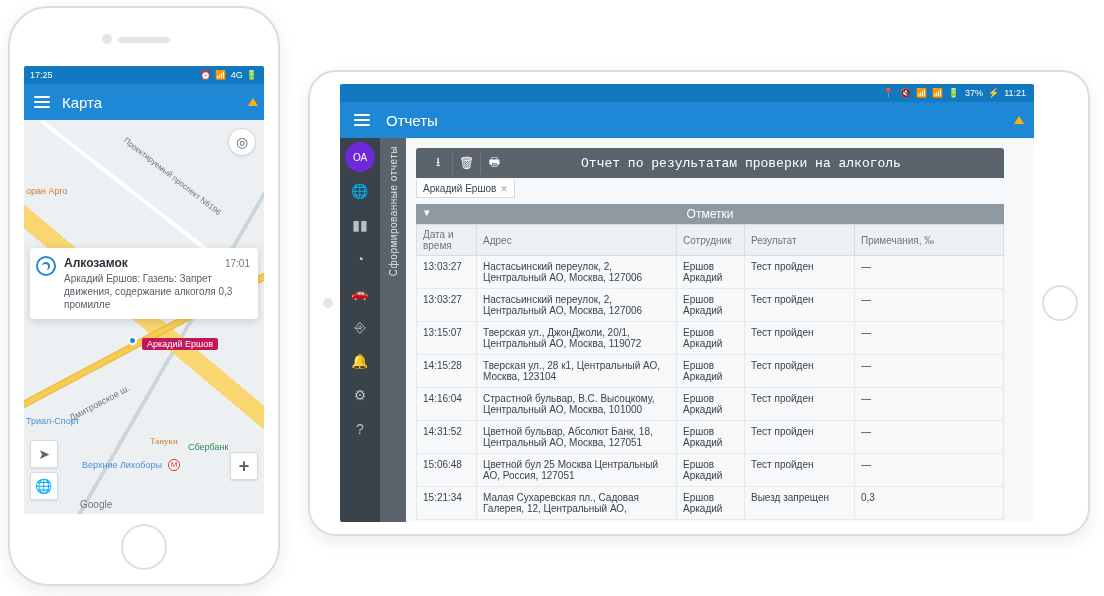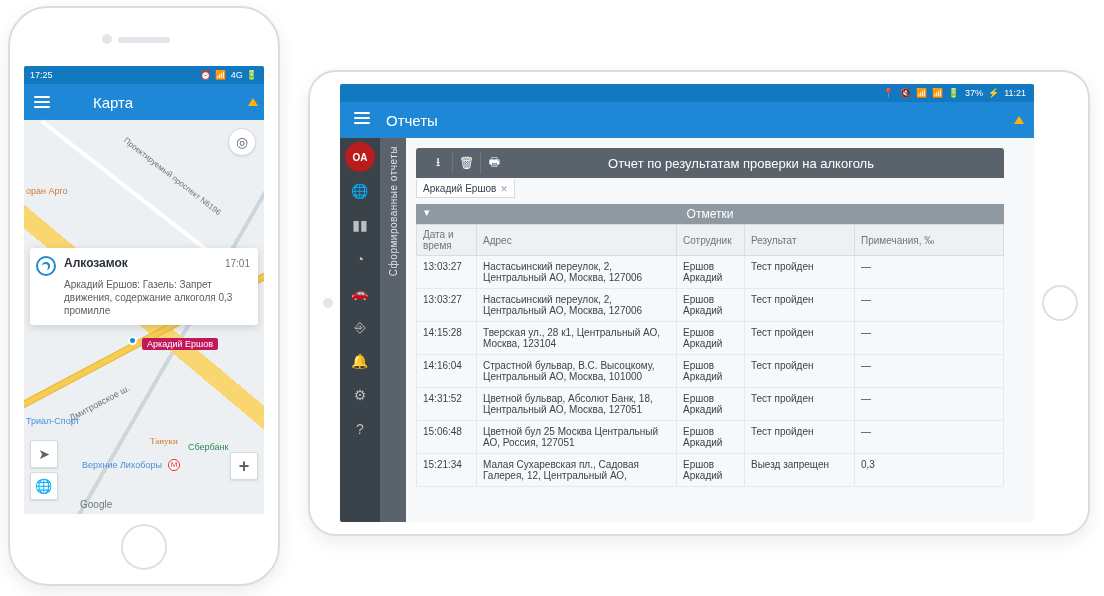--- a/index.html
+++ b/index.html
@@ -9,21 +9,21 @@
   .phone { position: absolute; left: 8px; top: 6px; width: 272px; height: 580px; border: 2px solid #d8dde1; border-radius: 40px; background: #fff; box-shadow: 0 6px 18px rgba(0,0,0,.08); }
   .phone-speaker { position: absolute; top: 29px; left: 50%; width: 52px; height: 6px; background: #e2e6ea; border-radius: 3px; transform: translateX(-50%); }
   .phone-cam { position: absolute; top: 26px; left: 92px; width: 10px; height: 10px; background: #e2e6ea; border-radius: 50%; }
   .phone-home { position: absolute; bottom: 14px; left: 50%; width: 46px; height: 46px; border: 2px solid #dde1e4; border-radius: 50%; transform: translateX(-50%); }
   .phone-screen { position: absolute; left: 14px; right: 14px; top: 58px; bottom: 70px; background: #eef1f3; overflow: hidden; border-radius: 2px; }
 
   .statusbar { height: 18px; background: #1279c0; color: #fff; font-size: 9px; display: flex; align-items: center; justify-content: space-between; padding: 0 6px; gap: 40px; }
   .statusbar .sb-icons { display:flex; gap:4px; align-items:center; }
   .appbar { height: 36px; background: #1e88d6; color: #fff; display: flex; align-items: center; padding: 0 10px; justify-content: space-between; }
   .appbar-left { display:flex; align-items:center; gap:12px; }
-  .appbar-title { font-size: 15px; font-weight: 500; margin-left: 31px; }
+  .appbar-title { font-size: 15px; font-weight: 500; }
   .hamburger, .hamburger2 { width:16px; height:12px; display:flex; flex-direction:column; justify-content:space-between; }
   .hamburger span, .hamburger2 span { height:2px; background:#fff; border-radius:1px; }
 
   .map-area { position: relative; height: calc(100% - 54px); background: #eef1f3; }
   .map-canvas { position:absolute; inset:0; background:
     linear-gradient(40deg, transparent 48%, #f9d66f 48% 52%, transparent 52%),
     linear-gradient(120deg, transparent 60%, #cfd6da 60% 61%, transparent 61%),
     #edf0f2; }
   .map-road { position:absolute; left:-20px; right:-20px; top:55%; height:7px; background:#f6cd52; transform:rotate(-28deg); border-top:1px solid #e6b93f; border-bottom:1px solid #e6b93f;}
   .map-xroad { position:absolute; left:-10px; right:-10px; top:20%; height:4px; background:#fff; transform:rotate(38deg);}
@@ -38,47 +38,47 @@
   .map-btn.globe { bottom:14px; left:6px; }
   .map-btn.plus { bottom:34px; right:6px; font-size:18px; font-weight:bold;}
   .google-logo { position:absolute; bottom:4px; left:8px; font-size:10px; color:#6b7680; font-weight:500;margin-left:48px;}
 
   .notif-card { position:absolute; left:6px; right:6px; top:128px; background:#fff; border-radius:3px; box-shadow:0 2px 8px rgba(0,0,0,.15); padding:8px 8px 8px 34px; }
   .notif-card .notif-icon { position:absolute; left:6px; top:8px; width:20px; height:20px; border:2px solid #1e88d6; border-radius:50%; display:flex; align-items:center; justify-content:center; }
   .notif-card .notif-icon::after{content:''; width:6px; height:6px; border:2px solid #1e88d6; border-left:none; border-bottom:none; border-radius:50%;}
   .notif-title-row { display:flex; justify-content:space-between; align-items:baseline;}
   .notif-title { font-size:12px; font-weight:bold; color:#2b333a;}
   .notif-time { font-size:10px; color:#6b7680;}
-  .notif-body { font-size:10px; color:#555e66; line-height:1.3; margin-top:8px;}
+  .notif-body { font-size:10px; color:#555e66; line-height:1.3; margin-top:2px;}
 
   
   .tablet { position: absolute; left: 308px; top: 70px; width: 782px; height: 466px; border: 2px solid #d8dde1; border-radius: 28px; background: #fff; box-shadow: 0 6px 18px rgba(0,0,0,.08); }
   .tablet-cam { position:absolute; left:13px; top:50%; width:10px; height:10px; background:#e2e6ea; border-radius:50%; transform:translateY(-50%);}
   .tablet-home { position:absolute; right:10px; top:50%; width:36px; height:36px; border:2px solid #dde1e4; border-radius:50%; transform:translateY(-50%);}
   .tablet-screen { position:absolute; left:30px; right:54px; top:12px; bottom:12px; background:#f7f8f9; overflow:hidden; border-radius:2px;}
 
   .t-statusbar { height:18px; background:#1279c0; color:#fff; font-size:9px; display:flex; align-items:center; justify-content:flex-end; padding:0 8px; gap:5px;}
   .t-appbar { height:36px; background:#1e88d6; color:#fff; display:flex; align-items:center; justify-content:space-between; padding:0 14px;}
-  .t-appbar-left { display:flex; gap:16px;}
+  .t-appbar-left { display:flex; align-items:center; gap:16px;}
   .t-title { font-size:15px; font-weight:500;}
 
   .t-body { position:absolute; left:0; right:0; top:54px; bottom:0; display:flex; }
   .sidebar { width:40px; background:#3b434a; display:flex; flex-direction:column; align-items:center; padding-top:4px; gap:4px;}
   .sb-item { width:30px; height:30px; display:flex; align-items:center; justify-content:center; color:#b8c0c6; font-size:14px; border-radius:50%;}
-  .sb-item.active { background:#b91c1c; color:#fff; font-size:10px; font-weight:bold;}
+  .sb-item.active { background:#6d28d9; color:#fff; font-size:10px; font-weight:normal;}
 
   .vtab { width:26px; background:#5a636b; color:#dfe4e8; font-size:10px; display:flex; align-items:flex-start; justify-content:center; padding-top:8px;}
   .vtab-inner { writing-mode: vertical-rl; transform: rotate(180deg); letter-spacing:0.5px; display:flex; align-items:center; gap:6px;}
 
   .report { flex:1; padding:10px 30px 0 10px; overflow:hidden; min-width:0;}
   .report-header { background:#5a636b; color:#fff; height:30px; display:flex; align-items:center; border-radius:3px 3px 0 0;}
   .rh-tools { display:flex; gap:0; padding-left:8px;}
   .rh-tool { width:28px; height:22px; display:flex; align-items:center; justify-content:center; font-size:12px;}
   .rh-tool + .rh-tool { border-left:1px solid #6e7780;}
-  .rh-title { flex:1; text-align:center; font-size:13px; padding-right:30px;}
+  .rh-title { flex:1; text-align:center; font-size:13px; padding-right:30px;font-family:Liberation Mono, monospace;}
 
   .chip { display:inline-flex; align-items:center; background:#fff; border:1px solid #d5dadf; border-top:none; font-size:10px; padding:3px 6px; gap:4px; color:#3b434a;}
   .chip .chip-x { color:#9aa2a9; font-size:9px;}
 
   .section-hdr { background:#8f99a1; color:#fff; font-size:12px; text-align:center; padding:3px 0; margin-top:6px; position:relative;}
   .section-hdr .collapse { position:absolute; left:8px; top:2px; font-size:11px;}
 
   table.rep { width:100%; border-collapse:collapse; font-size:10px; color:#3b434a; table-layout:fixed;}
   table.rep th { background:#eef1f3; color:#6b7680; font-weight:normal; padding:4px 6px; border:1px solid #d7dde2; text-align:left;}
   table.rep td { padding:5px 6px; border:1px solid #e5e9ec; vertical-align:top;}
@@ -267,20 +267,27 @@
                 <td>—</td>
               </tr>
               <tr>
                 <td>13:03:27</td>
                 <td>Настасьинский переулок, 2, Центральный АО, Москва, 127006</td>
                 <td>Ершов Аркадий</td>
                 <td>Тест пройден</td>
                 <td>—</td>
               </tr>
               <tr>
+                <td>13:15:07</td>
+                <td>Тверская ул., ДжонДжоли, 20/1, Центральный АО, Москва, 119072</td>
+                <td>Ершов Аркадий</td>
+                <td>Тест пройден</td>
+                <td>—</td>
+              </tr>
+              <tr>
                 <td>14:15:28</td>
                 <td>Тверская ул., 28 к1, Центральный АО, Москва, 123104</td>
                 <td>Ершов Аркадий</td>
                 <td>Тест пройден</td>
                 <td>—</td>
               </tr>
               <tr>
                 <td>14:16:04</td>
                 <td>Страстной бульвар, В.С. Высоцкому, Центральный АО, Москва, 101000</td>
                 <td>Ершов Аркадий</td>

